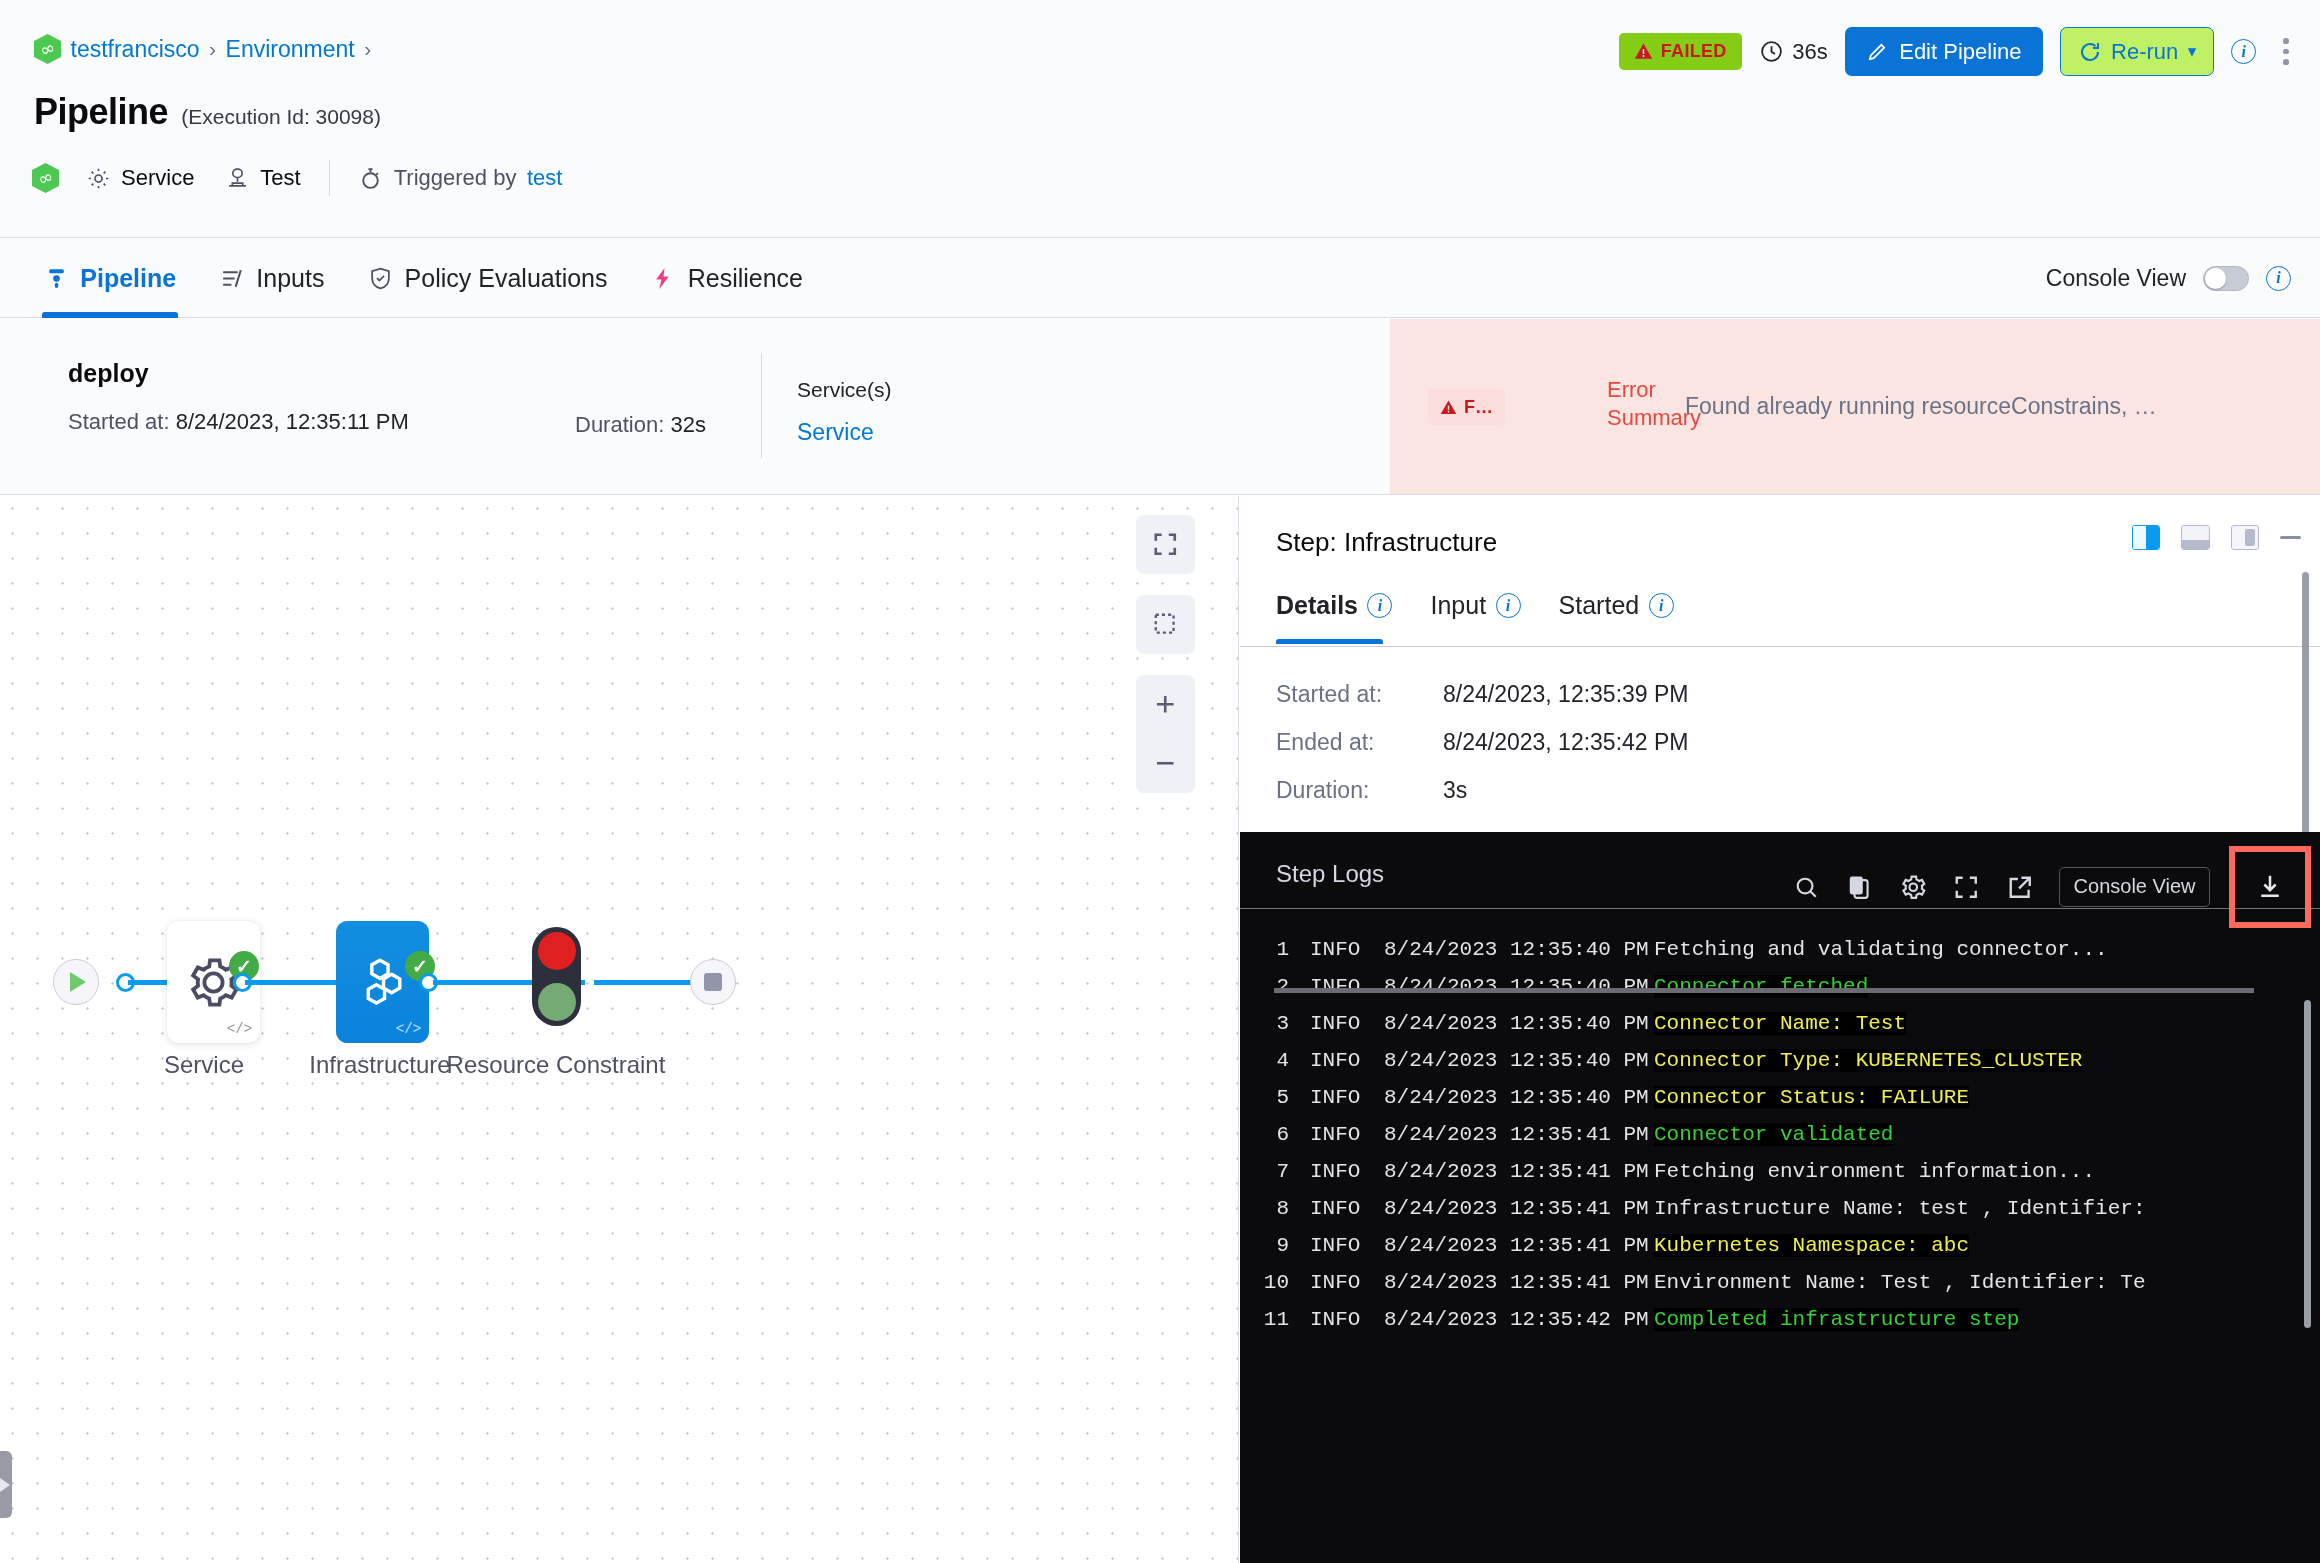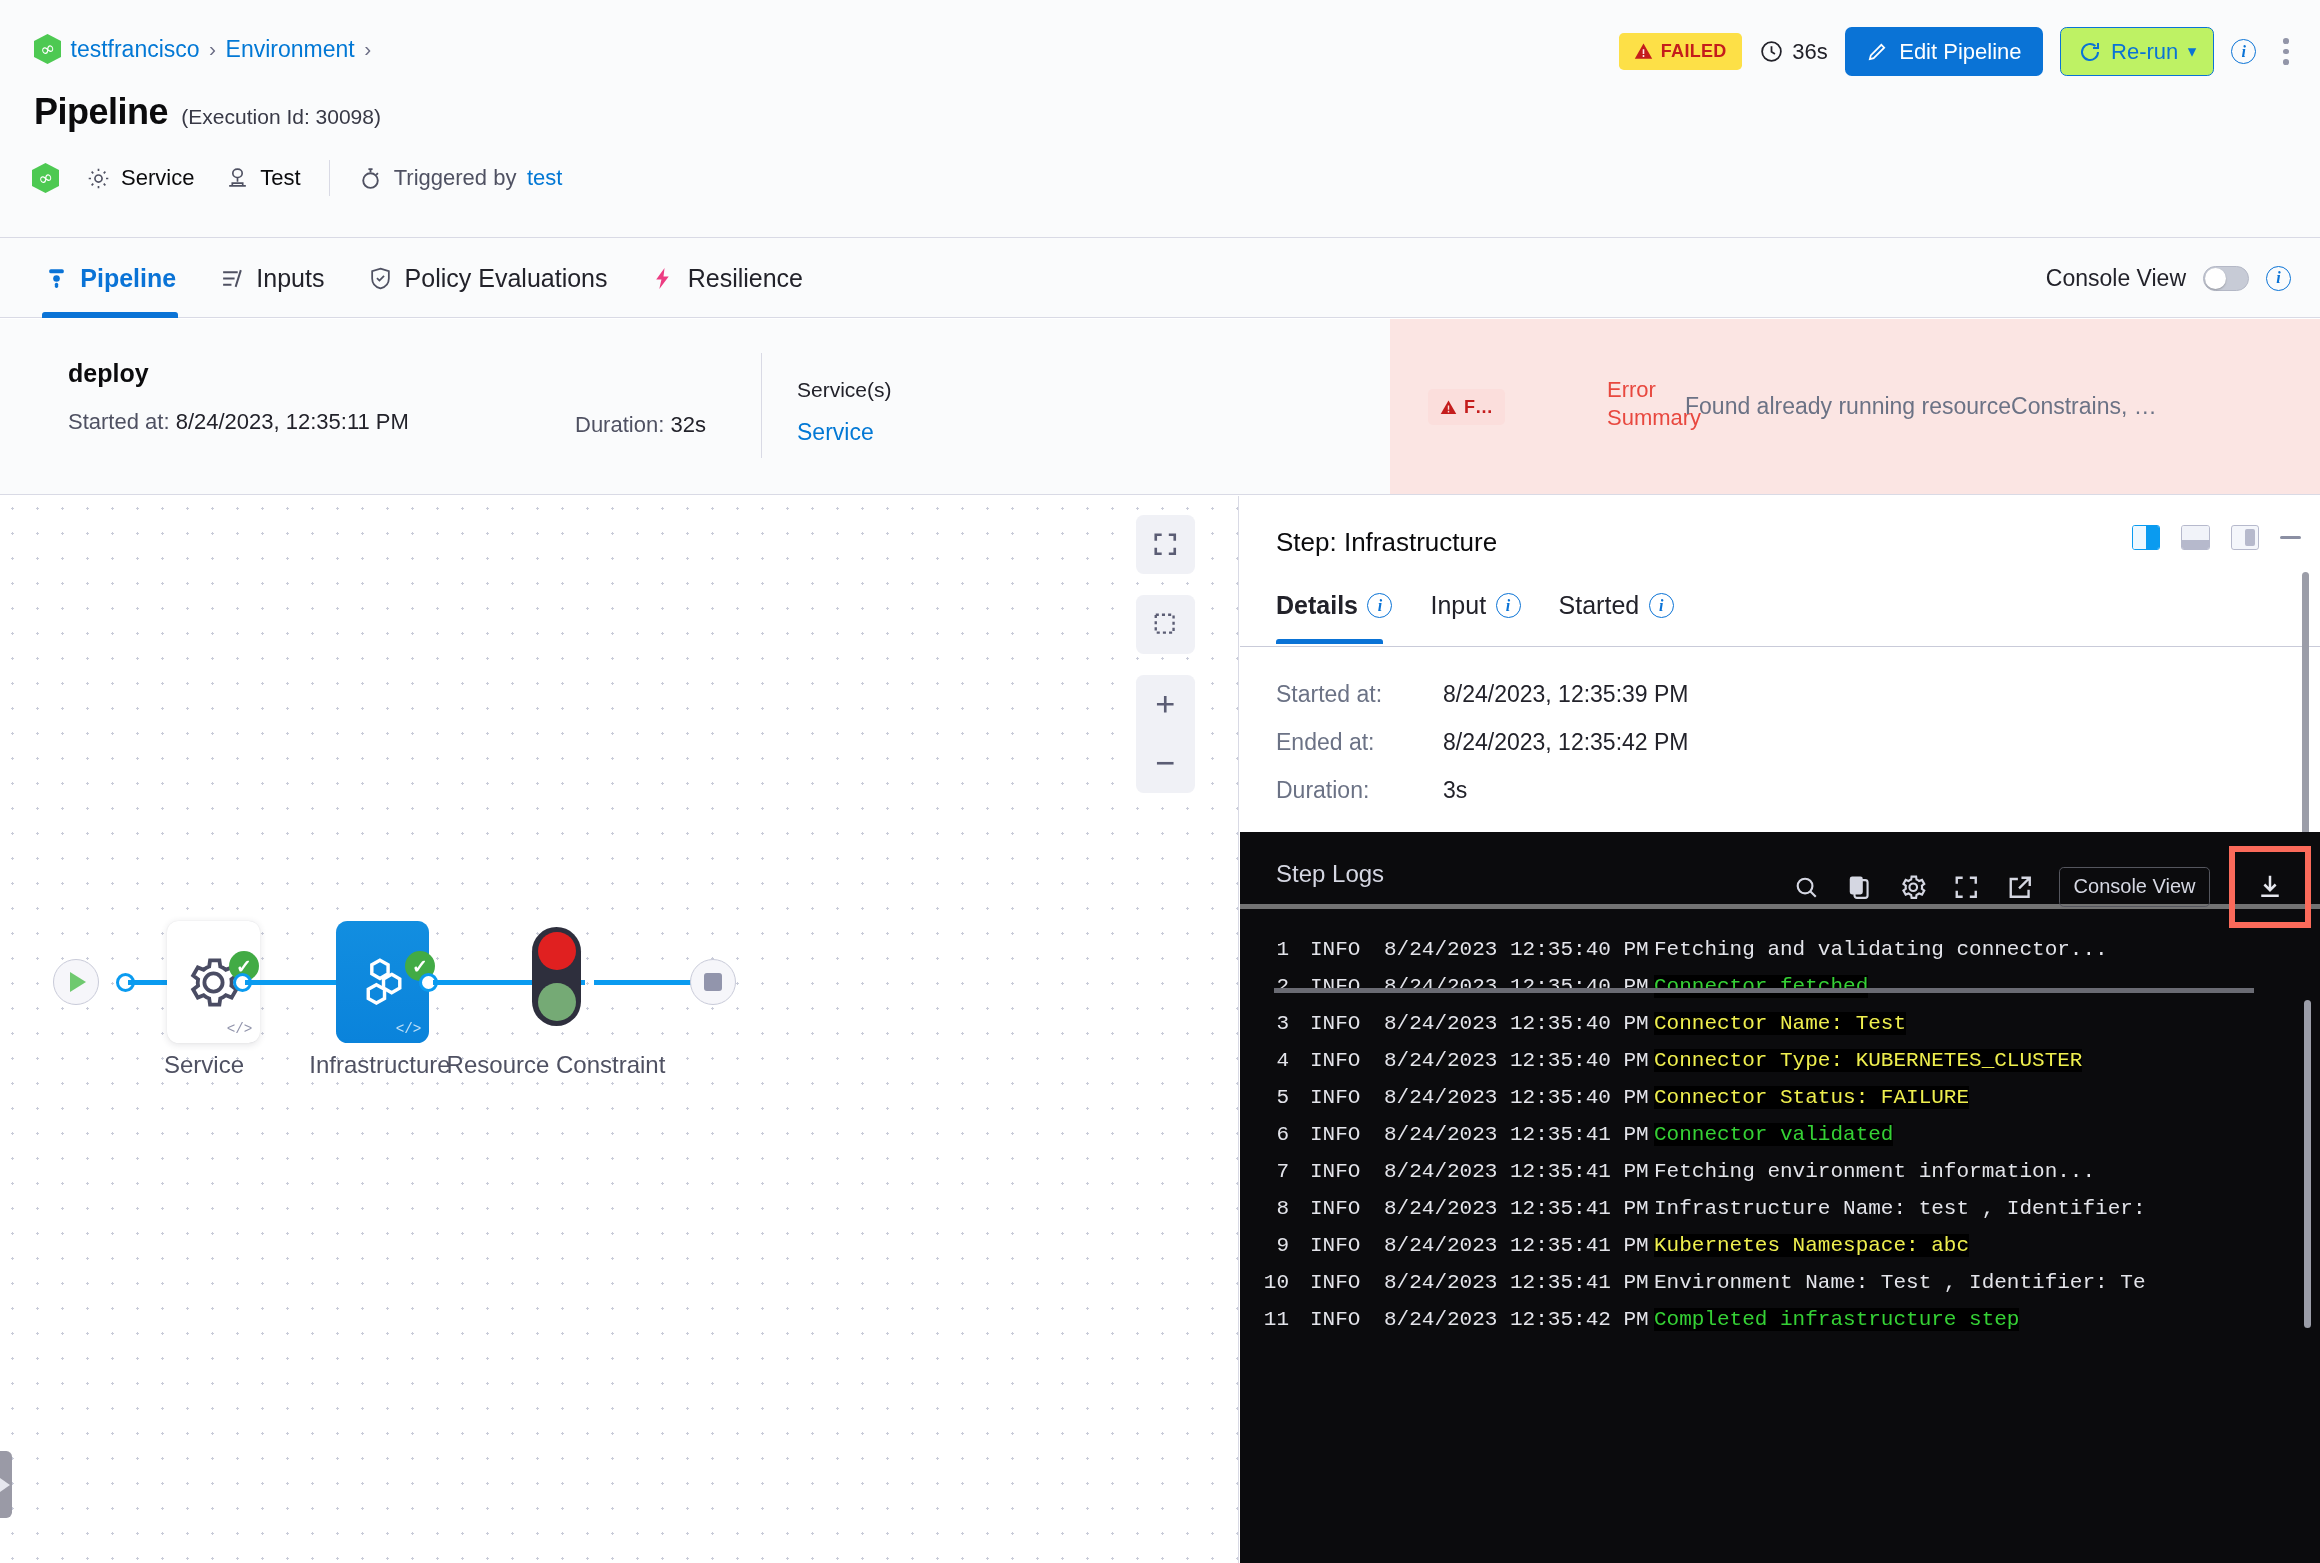--- a/index.html
+++ b/index.html
@@ -50,21 +50,21 @@
   .meta-muted { color:#4f5162; }
   .meta-link { color:#0278d5; }
   .icon { display:inline-block; vertical-align:middle; }
 
   
   .hdr-actions {
     position:absolute; right:23px; top:27px;
     display:flex; align-items:center; gap:17px;
   }
   .badge-failed {
-    background:#fde047; color:#c41c1c; font-size:18px; font-weight:bold;
+    background:#84cc16; color:#c41c1c; font-size:18px; font-weight:bold;
     padding:7.6px 15px; border-radius:4.8px; display:flex; align-items:center; gap:7.6px;
     letter-spacing:0.3px;
   }
   .dur-chip { display:flex; align-items:center; gap:8.6px; font-size:22px; color:#22222a; }
   .btn-primary {
     background:#0a73d6; color:#fff; border:none; border-radius:6.7px;
     font-size:22px; padding:11.4px 21px; display:flex; align-items:center; gap:10.5px;
     cursor:pointer; font-family:inherit;
   }
   .btn-outline {
@@ -208,21 +208,21 @@
 
   .rp-kv { position:absolute; left:36px; top:185px; font-size:23px; }
   .rp-kv .row { display:flex; margin-bottom:21px; }
   .rp-kv .k { width:167px; color:#6b7285; }
   .rp-kv .v { color:#22222a; }
 
   .vscroll { position:absolute; right:11.4px; top:76px; width:6.7px; height:295px; background:#9b9da8; border-radius:3.8px; }
 
   
   .logpanel { position:absolute; left:1240px; top:832px; width:1080px; height:731px; background:#0b0b0d; }
-  .log-head { position:absolute; left:0; top:8.6px; width:1080px; height:68px; background:#0b0b0d; border-bottom:5px solid #737373;}
+  .log-head { position:absolute; left:0; top:8.6px; width:1080px; height:68px; background:#0b0b0d; border-bottom:1px solid #737373;}
   .log-title { position:absolute; left:36px; top:19px; font-size:24px; color:#d5d7e2; }
   .log-tools { position:absolute; right:9.5px; top:11.4px; display:flex; align-items:center; gap:25px; }
   .ltool { cursor:pointer; display:flex; align-items:center; justify-content:center; }
   .console-btn { border:1.4px solid #55565e; border-radius:4.8px; color:#d5d7e2; font-size:20px; padding:7.6px 13.3px; cursor:pointer; }
   .dl-wrap { position:relative; width:70px; height:70px; display:flex; align-items:center; justify-content:center;
              outline:6.7px solid #fb6a5a; margin-right:5.7px; }
 
   .logbody { position:absolute; left:0; top:78px; width:1080px; height:653px; overflow:hidden; }
   .logline { display:flex; align-items:center; height:37px; font-family:"Liberation Mono", monospace; font-size:21px; white-space:pre; }
   .ln { width:49px; text-align:right; color:#e3e4ea; }

